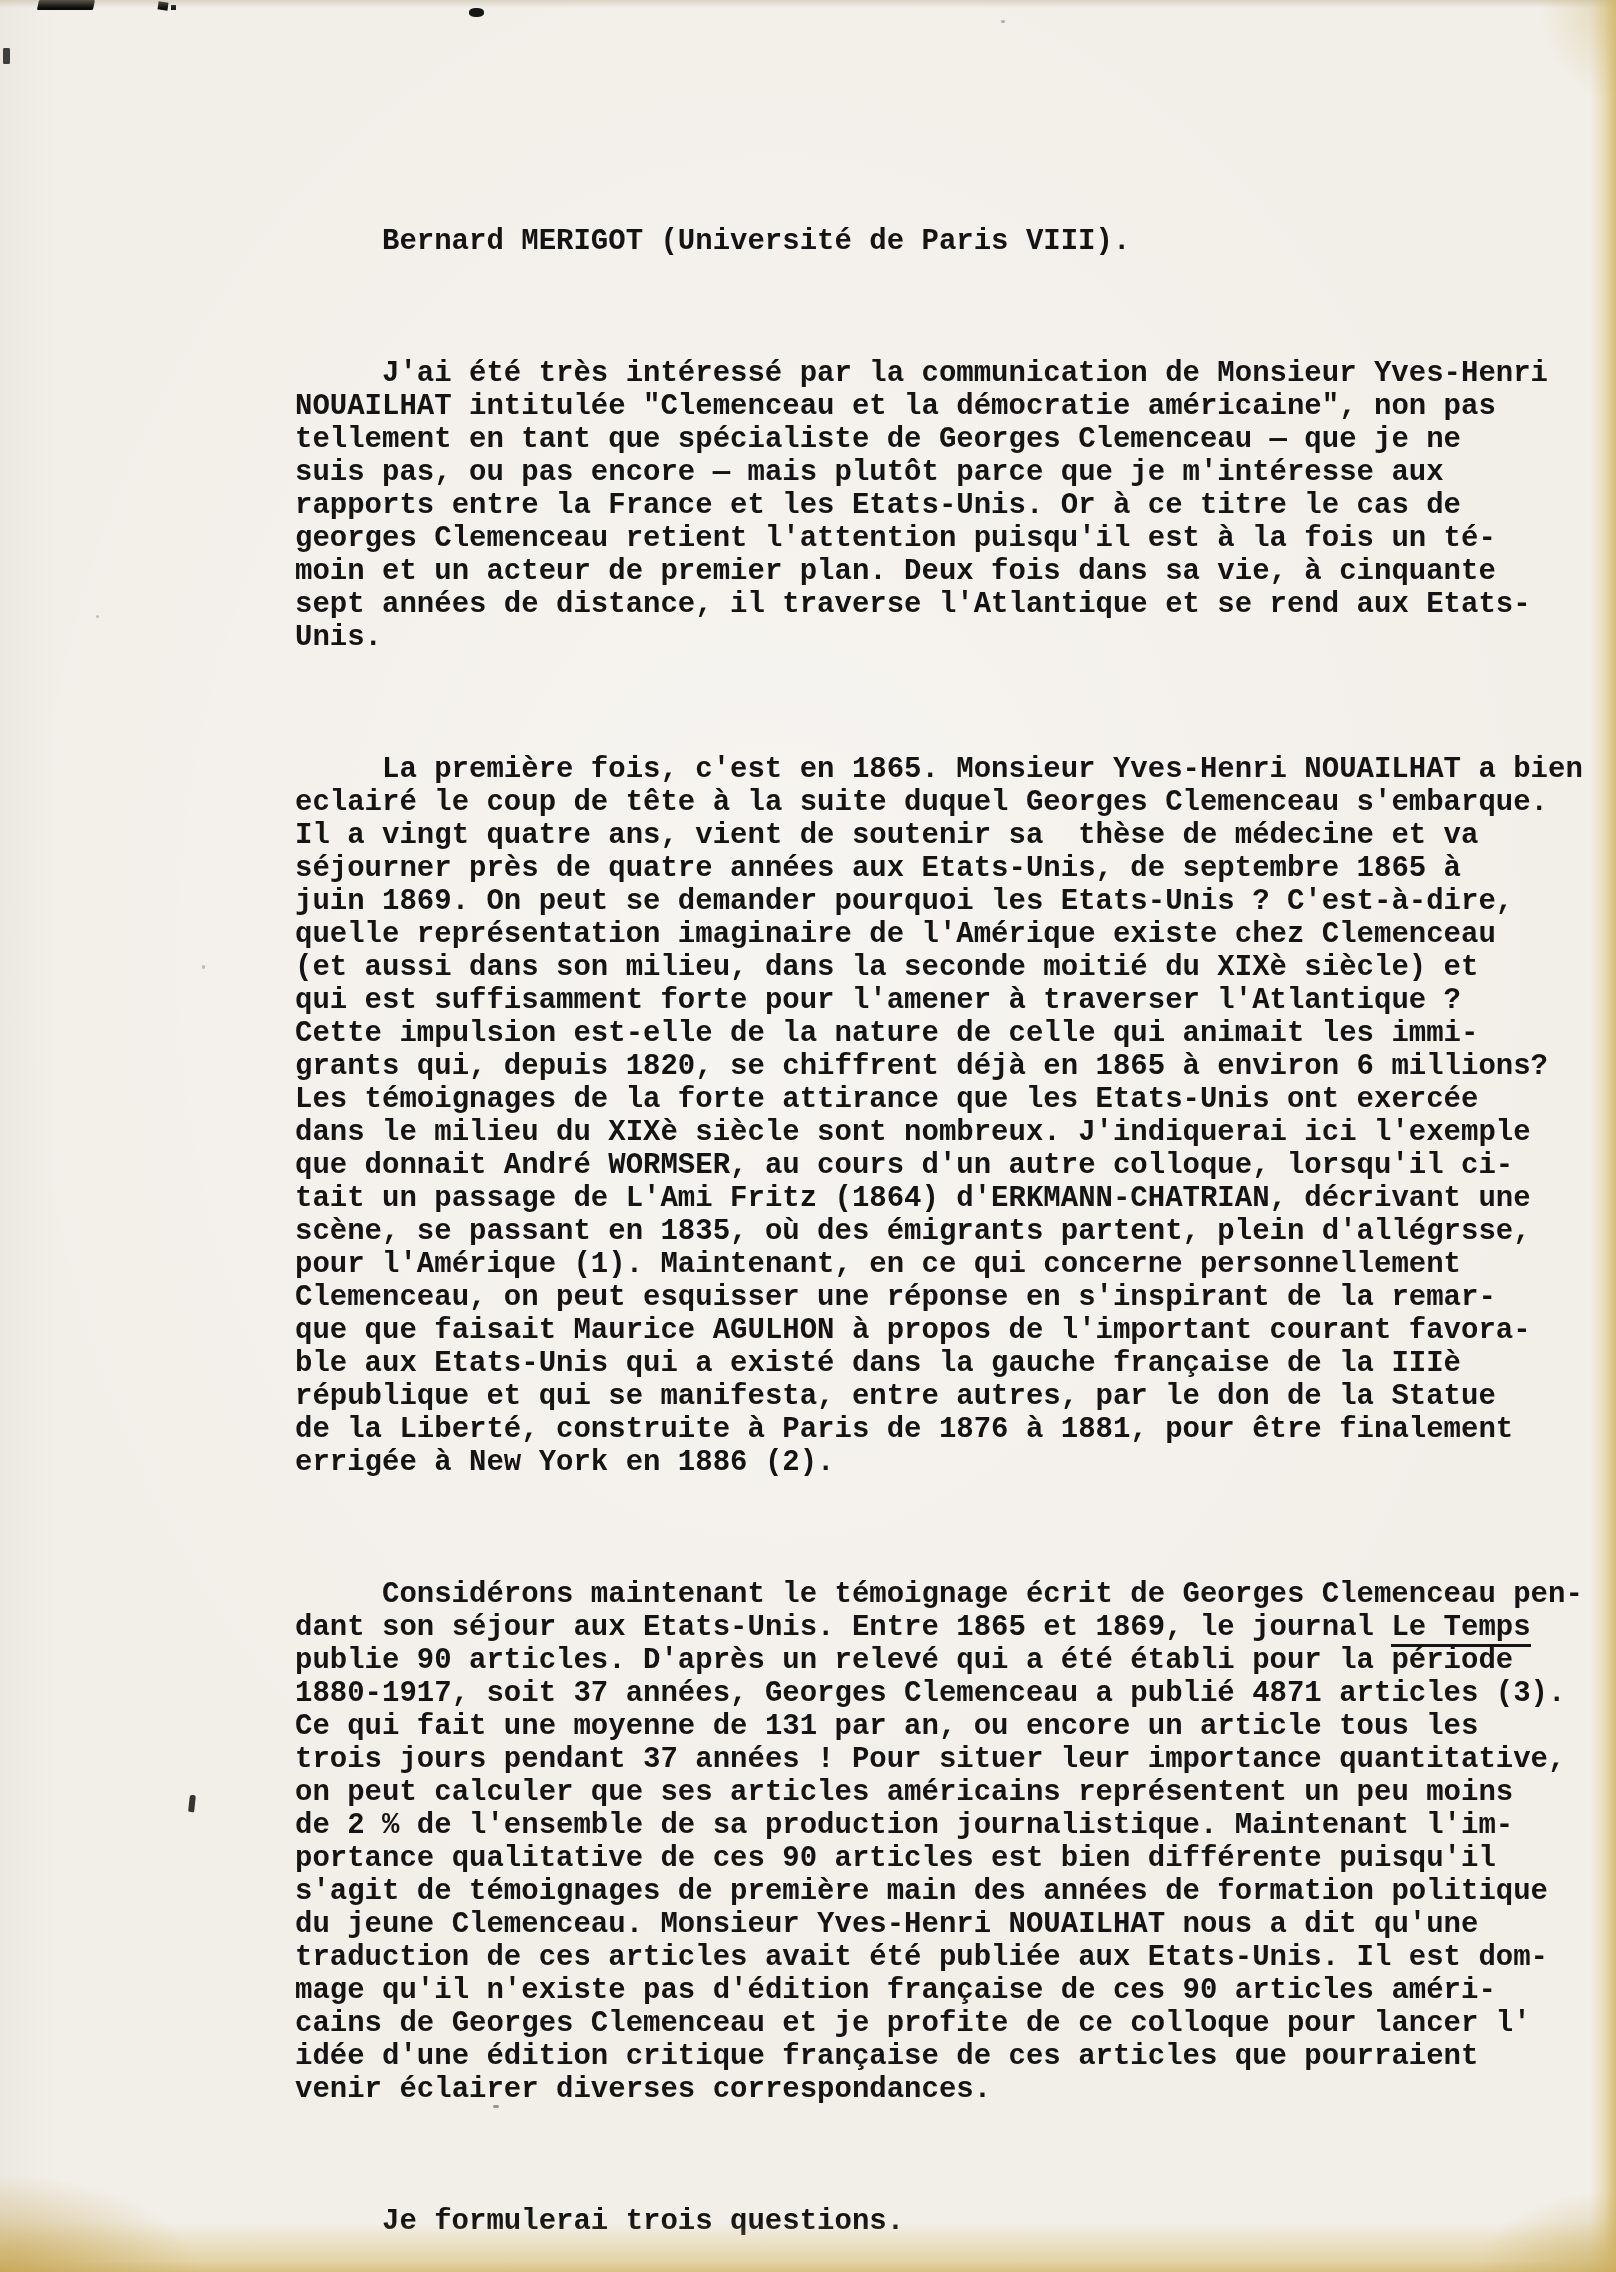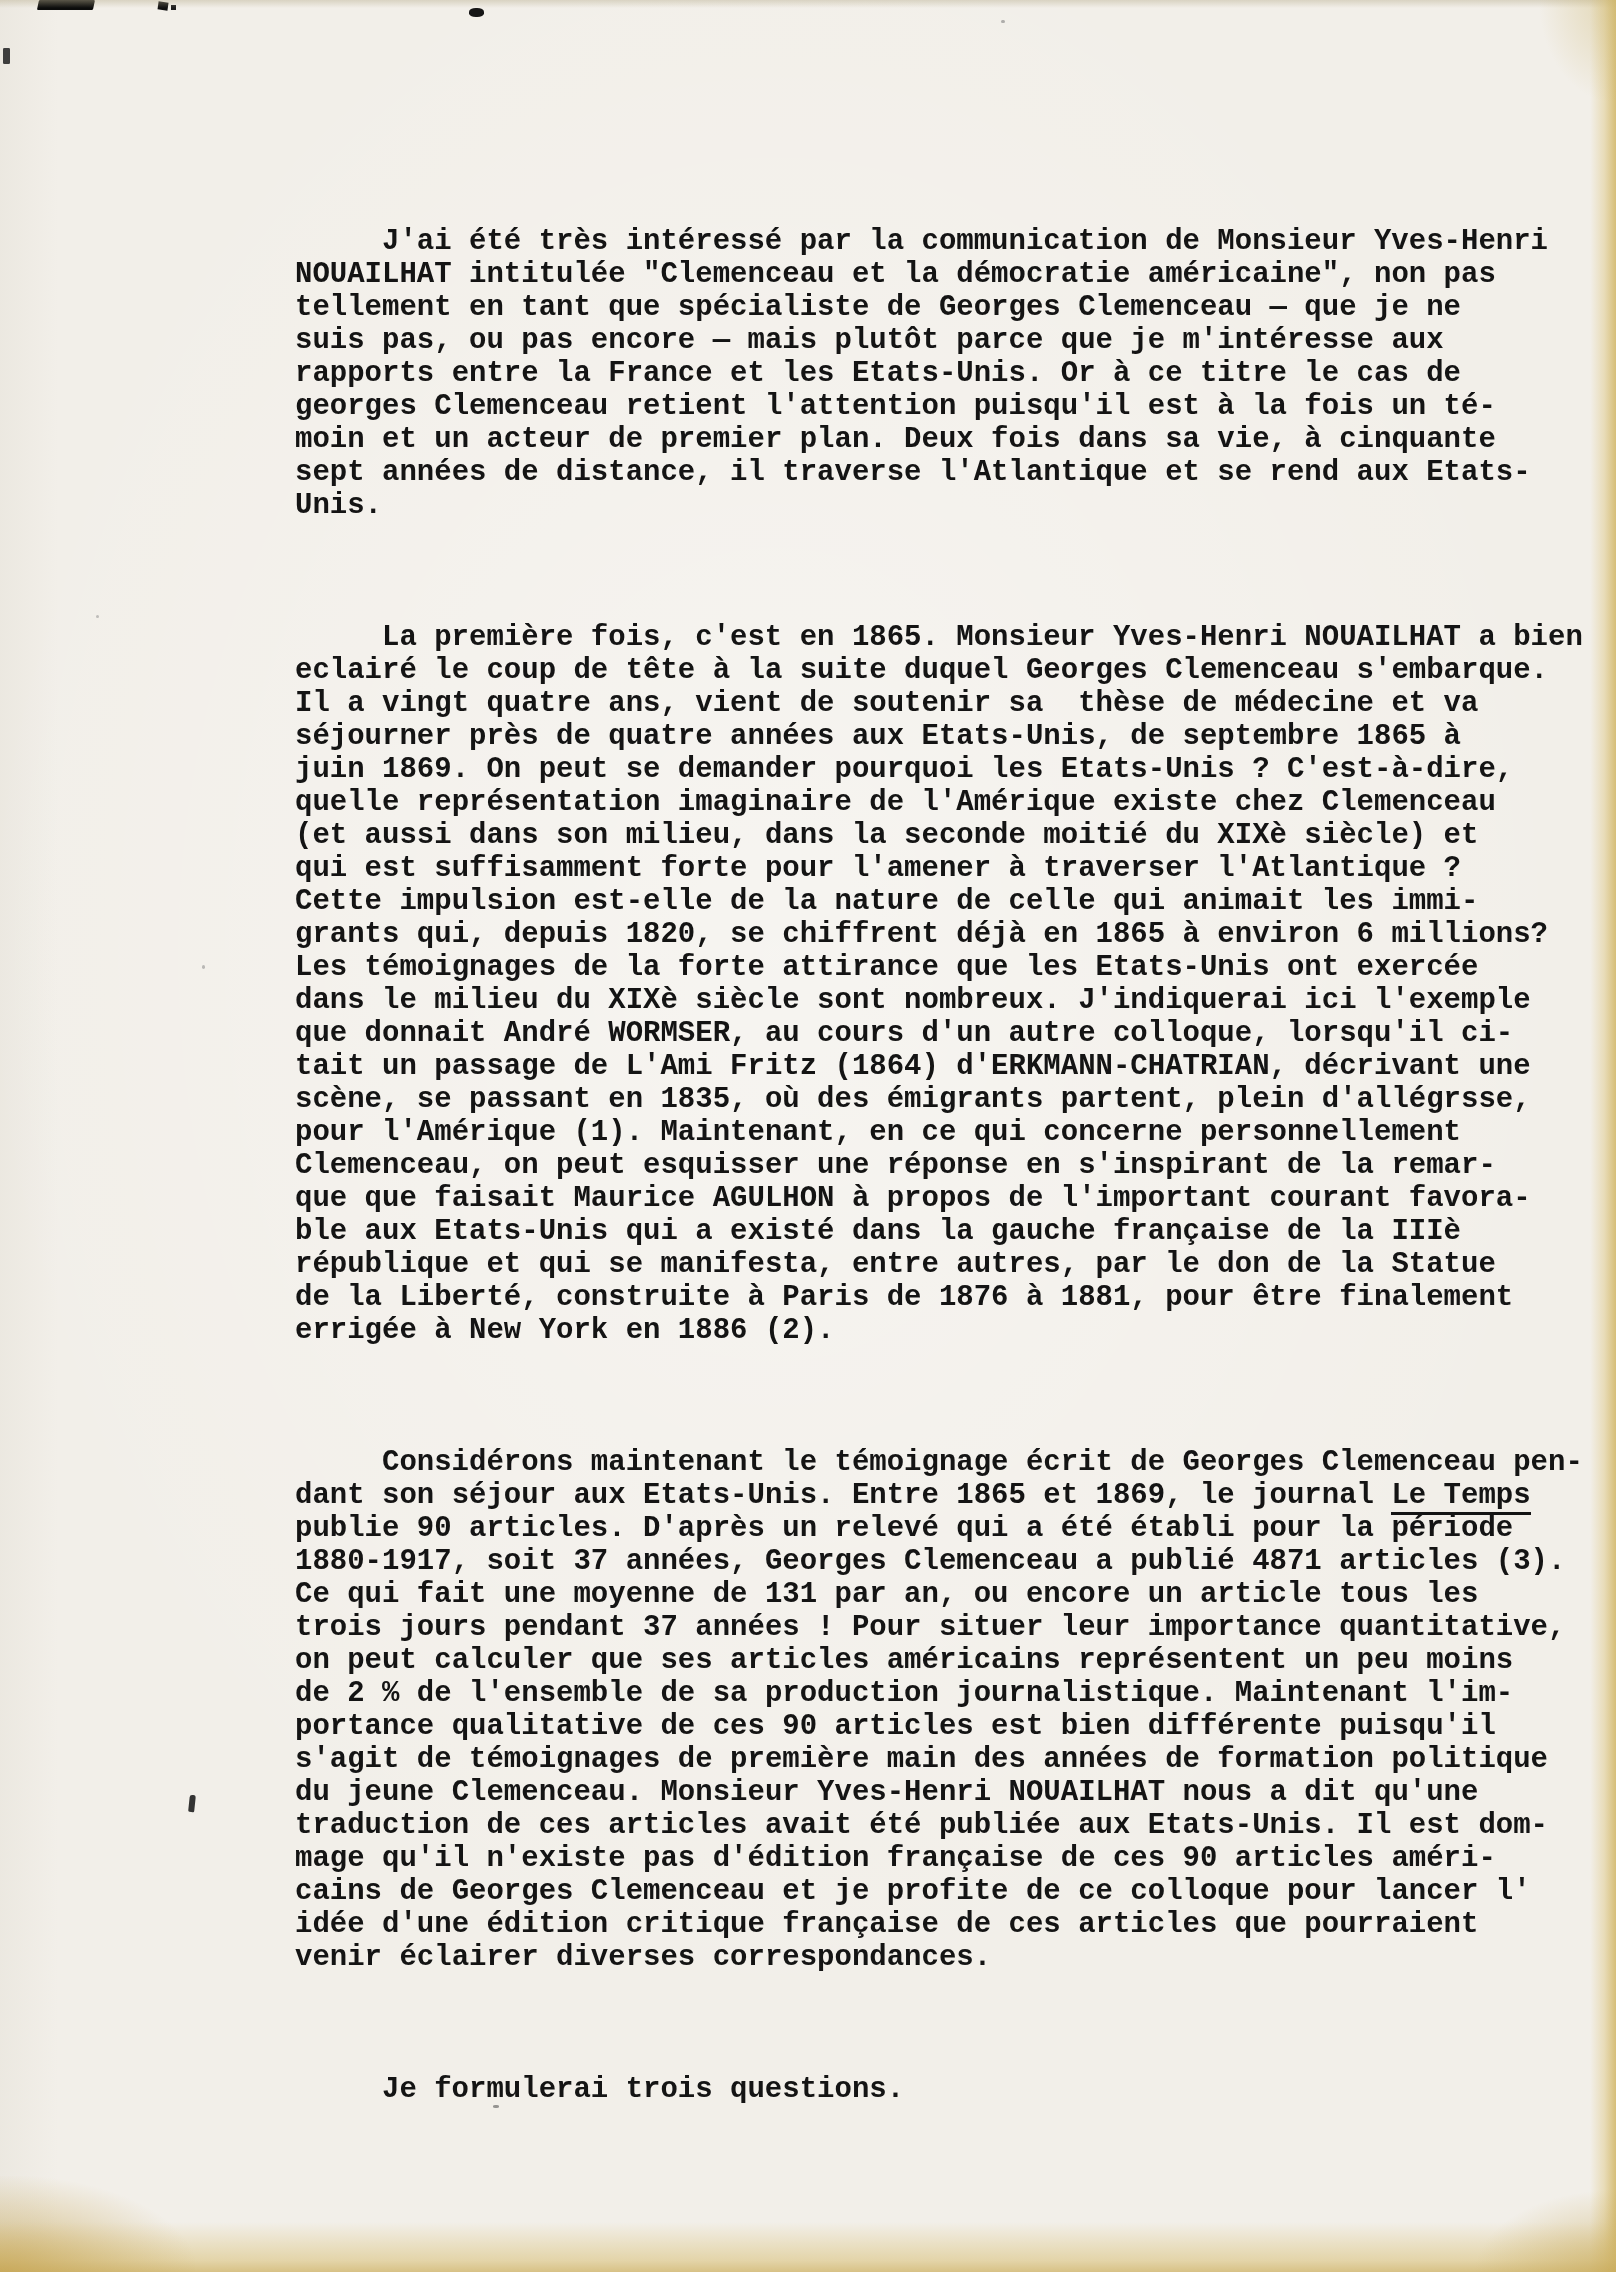--- a/index.html
+++ b/index.html
@@ -75,20 +75,21 @@
   <div class="artifact mark-sq-b"></div>
   <div class="artifact mark-blob"></div>
   <div class="artifact mark-left-edge"></div>
   <div class="artifact mark-speck-a"></div>
   <div class="artifact mark-speck-b"></div>
   <div class="artifact mark-speck-c"></div>
   <div class="artifact mark-speck-d"></div>
   <div class="artifact mark-apostrophe"></div>
 
   <div class="content" style="color: rgb(20, 20, 20);">
+    <div class="para indent">Bernard MERIGOT (Université de Paris VIII).</div>
     <div class="para indent">J'ai été très intéressé par la communication de Monsieur Yves-Henri<br>NOUAILHAT intitulée "Clemenceau et la démocratie américaine", non pas<br>tellement en tant que spécialiste de Georges Clemenceau — que je ne<br>suis pas, ou pas encore — mais plutôt parce que je m'intéresse aux<br>rapports entre la France et les Etats-Unis. Or à ce titre le cas de<br>georges Clemenceau retient l'attention puisqu'il est à la fois un té-<br>moin et un acteur de premier plan. Deux fois dans sa vie, à cinquante<br>sept années de distance, il traverse l'Atlantique et se rend aux Etats-<br>Unis.</div>
     <div class="para indent">La première fois, c'est en 1865. Monsieur Yves-Henri NOUAILHAT a bien<br>eclairé le coup de tête à la suite duquel Georges Clemenceau s'embarque.<br>Il a vingt quatre ans, vient de soutenir sa  thèse de médecine et va<br>séjourner près de quatre années aux Etats-Unis, de septembre 1865 à<br>juin 1869. On peut se demander pourquoi les Etats-Unis ? C'est-à-dire,<br>quelle représentation imaginaire de l'Amérique existe chez Clemenceau<br>(et aussi dans son milieu, dans la seconde moitié du XIXè siècle) et<br>qui est suffisamment forte pour l'amener à traverser l'Atlantique ?<br>Cette impulsion est-elle de la nature de celle qui animait les immi-<br>grants qui, depuis 1820, se chiffrent déjà en 1865 à environ 6 millions?<br>Les témoignages de la forte attirance que les Etats-Unis ont exercée<br>dans le milieu du XIXè siècle sont nombreux. J'indiquerai ici l'exemple<br>que donnait André WORMSER, au cours d'un autre colloque, lorsqu'il ci-<br>tait un passage de L'Ami Fritz (1864) d'ERKMANN-CHATRIAN, décrivant une<br>scène, se passant en 1835, où des émigrants partent, plein d'allégrsse,<br>pour l'Amérique (1). Maintenant, en ce qui concerne personnellement<br>Clemenceau, on peut esquisser une réponse en s'inspirant de la remar-<br>que que faisait Maurice AGULHON à propos de l'important courant favora-<br>ble aux Etats-Unis qui a existé dans la gauche française de la IIIè<br>république et qui se manifesta, entre autres, par le don de la Statue<br>de la Liberté, construite à Paris de 1876 à 1881, pour être finalement<br>errigée à New York en 1886 (2).</div>
     <div class="para indent">Considérons maintenant le témoignage écrit de Georges Clemenceau pen-<br>dant son séjour aux Etats-Unis. Entre 1865 et 1869, le journal <u>Le Temps</u><br>publie 90 articles. D'après un relevé qui a été établi pour la période<br>1880-1917, soit 37 années, Georges Clemenceau a publié 4871 articles (3).<br>Ce qui fait une moyenne de 131 par an, ou encore un article tous les<br>trois jours pendant 37 années ! Pour situer leur importance quantitative,<br>on peut calculer que ses articles américains représentent un peu moins<br>de 2 % de l'ensemble de sa production journalistique. Maintenant l'im-<br>portance qualitative de ces 90 articles est bien différente puisqu'il<br>s'agit de témoignages de première main des années de formation politique<br>du jeune Clemenceau. Monsieur Yves-Henri NOUAILHAT nous a dit qu'une<br>traduction de ces articles avait été publiée aux Etats-Unis. Il est dom-<br>mage qu'il n'existe pas d'édition française de ces 90 articles améri-<br>cains de Georges Clemenceau et je profite de ce colloque pour lancer l'<br>idée d'une édition critique française de ces articles que pourraient<br>venir éclairer diverses correspondances.</div>
     <div class="para indent">Je formulerai trois questions.</div>
     
   </div>
 
   <div class="artifact edge-top"></div>
   <div class="artifact edge-right"></div>
   <div class="artifact edge-bottom"></div>

